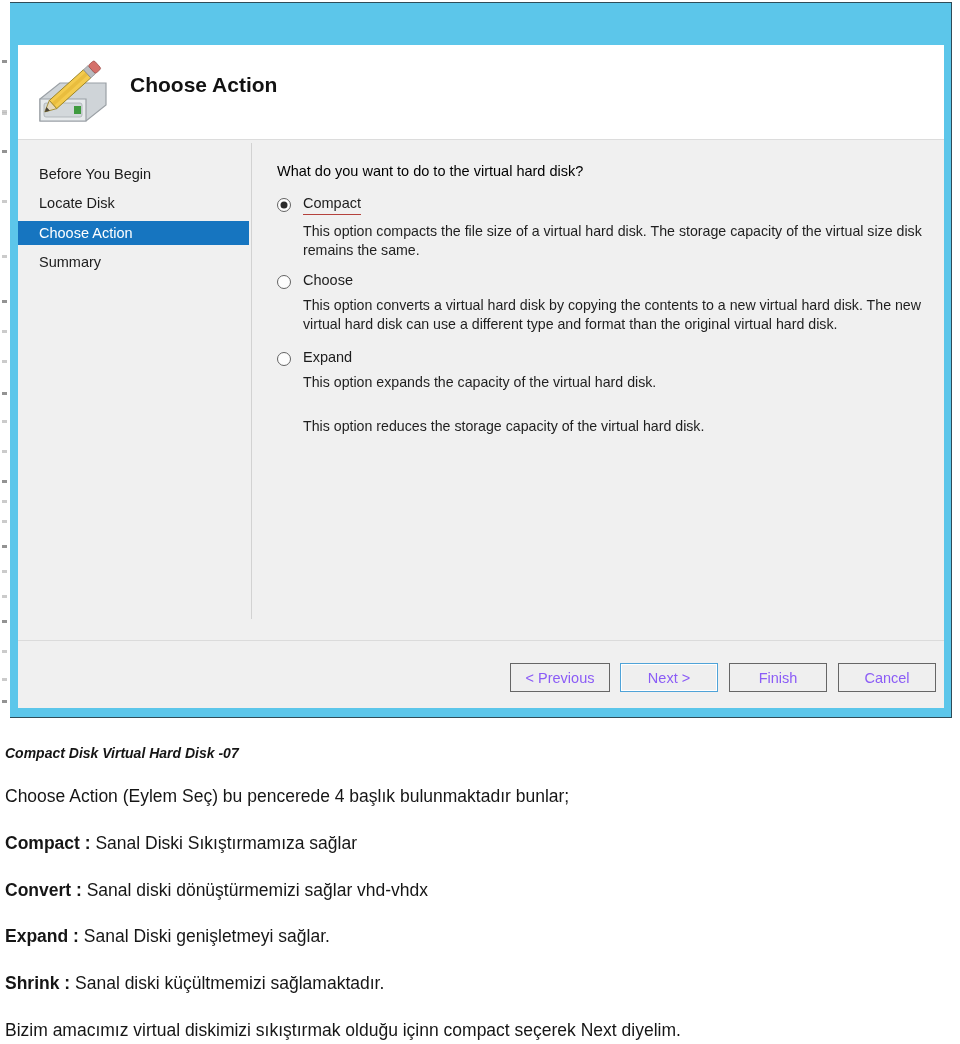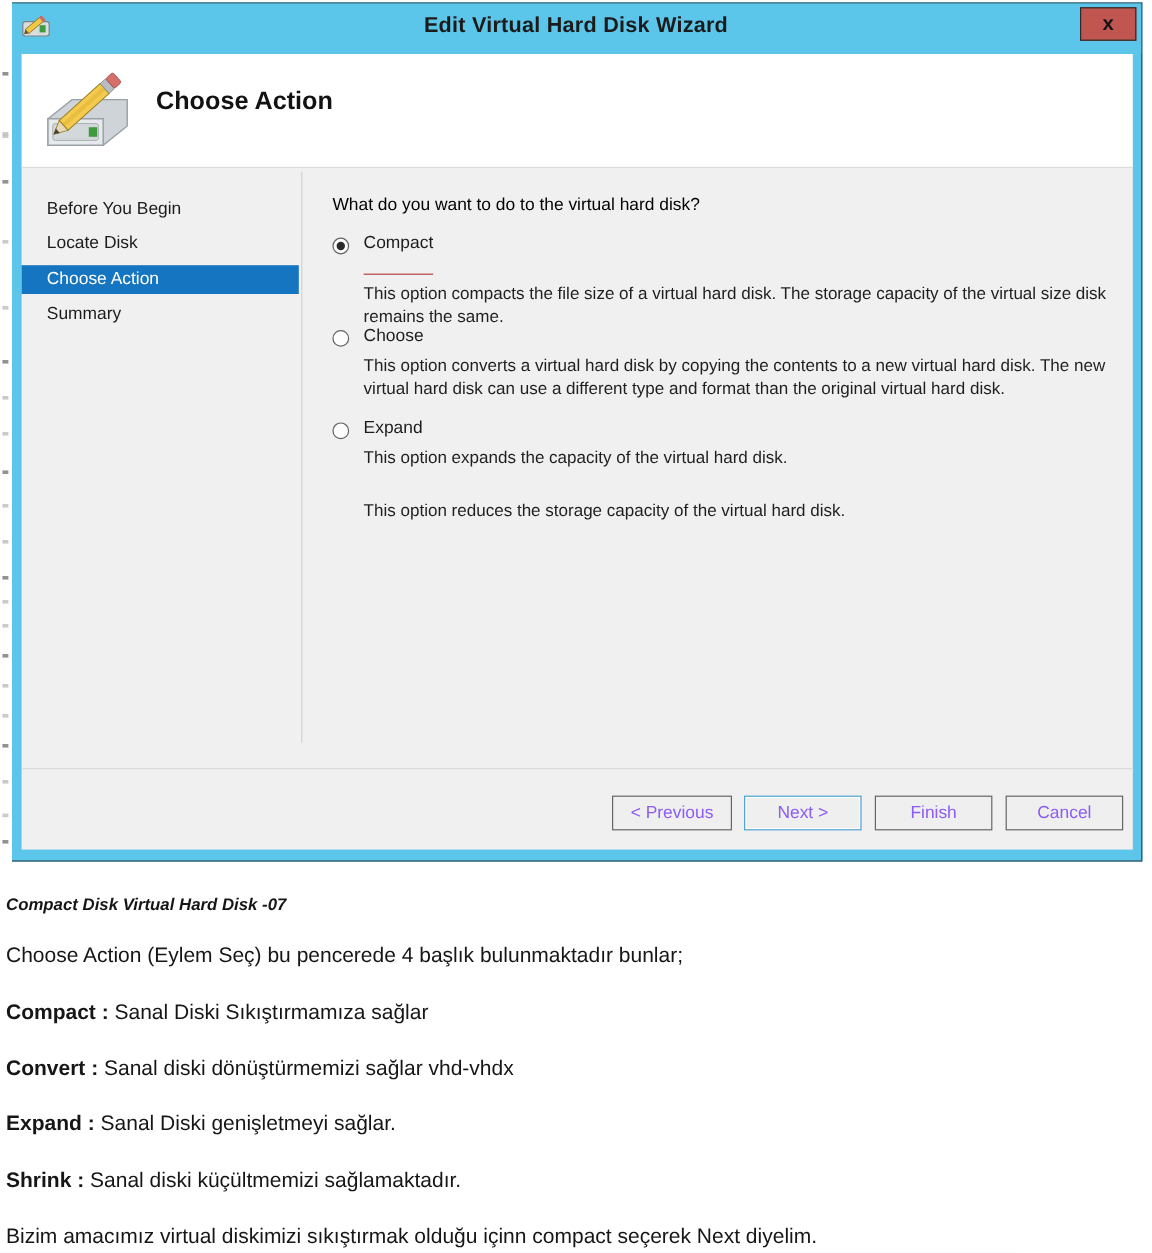--- a/index.html
+++ b/index.html
@@ -205,21 +205,21 @@
     background: #2b2b2b;
   }
   .option-label {
     margin-left: 12px;
     font-size: 14.5px;
     color: #1c1c1c;
     line-height: 1.1;
   }
   .option-label.misspelled {
     border-bottom: 1.6px solid #b4413c;
-    padding-bottom: 16px;
+    padding-bottom: 2px;
   }
   .option-desc {
     margin-left: 26px;
     margin-top: 7px;
     font-size: 14.2px;
     color: #1f1f1f;
     line-height: 1.32;
   }
 
   
@@ -299,33 +299,20 @@
     <div class="scan-tick" style="top: 570px;"></div>
     <div class="scan-tick" style="top: 595px;"></div>
     <div class="scan-tick dark" style="top: 620px;"></div>
     <div class="scan-tick" style="top: 650px;"></div>
     <div class="scan-tick" style="top: 678px;"></div>
     <div class="scan-tick dark" style="top: 700px;"></div>
   </div>
 
 <div class="wizard">
 
-  <div class="titlebar">
-    <svg class="titlebar-icon" viewBox="0 0 30 28">
-      <rect x="2" y="9" width="22" height="12" rx="2" fill="#d9dde0" stroke="#7d8285" stroke-width="1"></rect>
-      <rect x="16" y="12" width="5" height="6" fill="#3f9b3f"></rect>
-      <g transform="rotate(-40 13 12)">
-        <rect x="4" y="9" width="17" height="4.5" fill="#f2c744" stroke="#8a7216" stroke-width=".7"></rect>
-        <polygon points="4,9 4,13.5 0.5,11.3" fill="#6b5a38"></polygon>
-        <rect x="19" y="9" width="3" height="4.5" fill="#cf6b6b"></rect>
-      </g>
-    </svg>
-    <div class="titlebar-title">Edit Virtual Hard Disk Wizard</div>
-    <div class="close-button">x</div>
-  </div>
 
   <div class="banner">
     <svg class="banner-icon" viewBox="0 0 86 80">
 
       <path d="M10 46 L30 30 L76 30 L76 52 L56 68 L10 68 Z" fill="#cfd4d8" stroke="#9aa0a5" stroke-width="1.2"></path>
       <path d="M10 46 L56 46 L56 68 L10 68 Z" fill="#e7eaec" stroke="#9aa0a5" stroke-width="1.2"></path>
       <rect x="14" y="50" width="38" height="14" rx="2" fill="#d3d8db" stroke="#a8aeb2" stroke-width=".8"></rect>
       <rect x="44" y="53" width="7" height="8" fill="#3f9b3f"></rect>
 
       <g transform="rotate(-42 44 36)">

